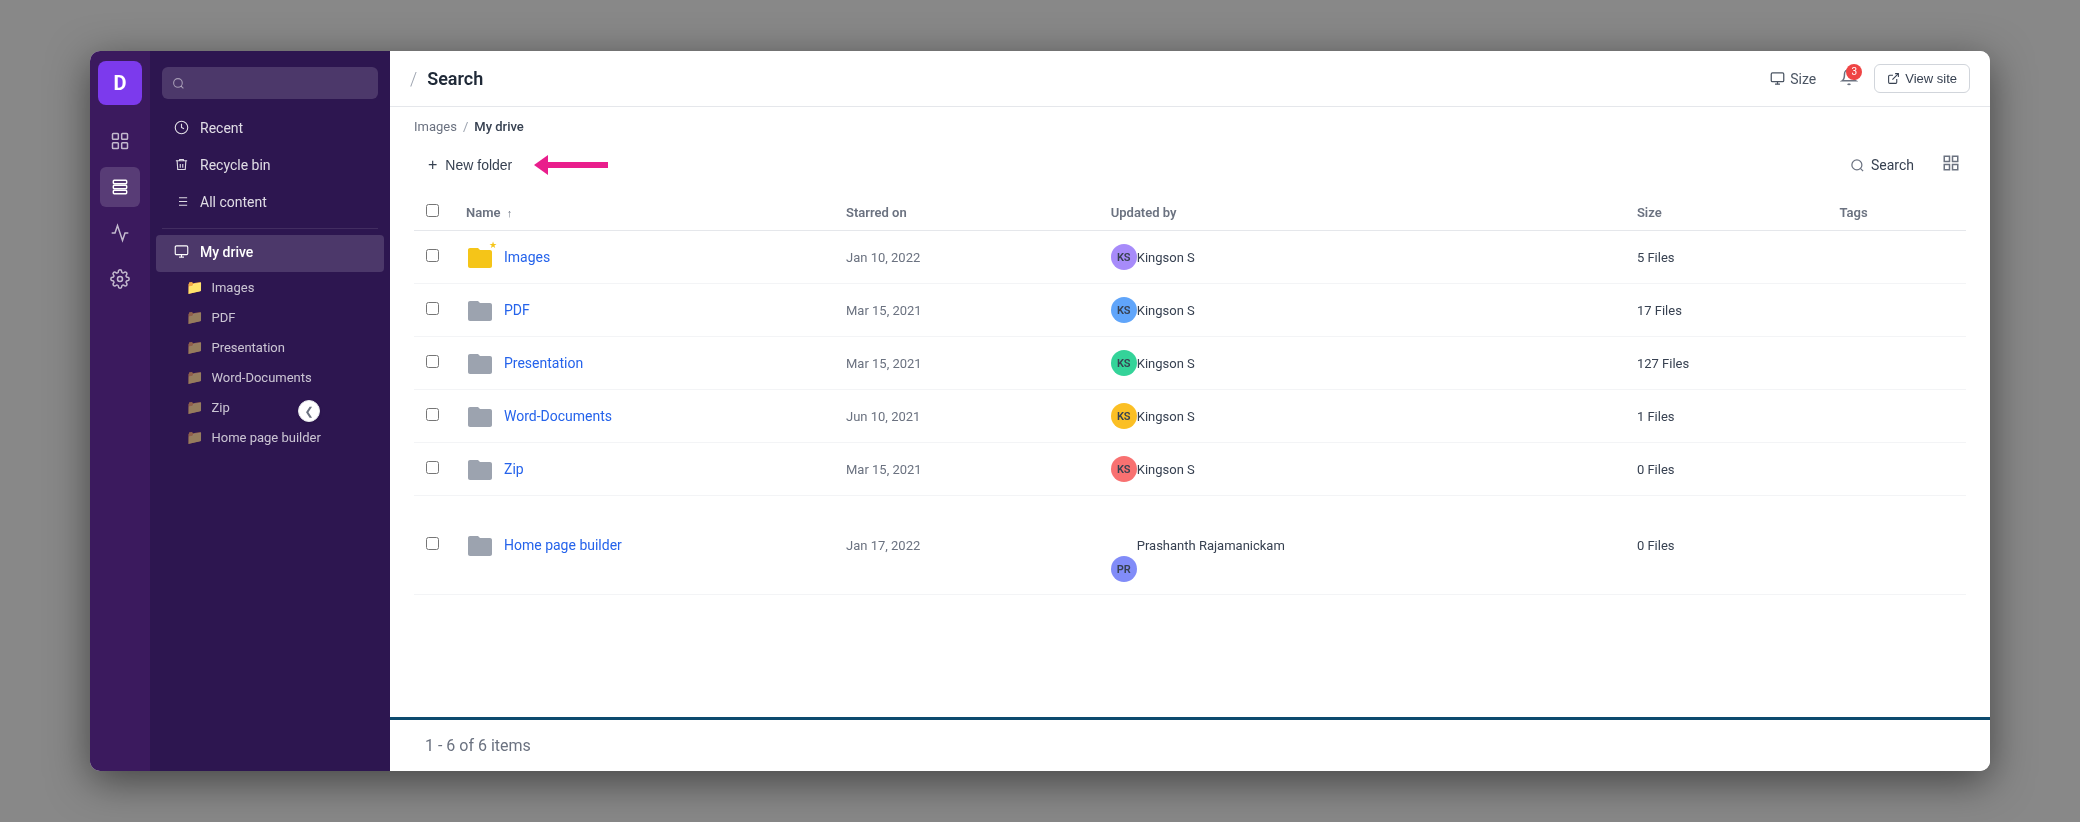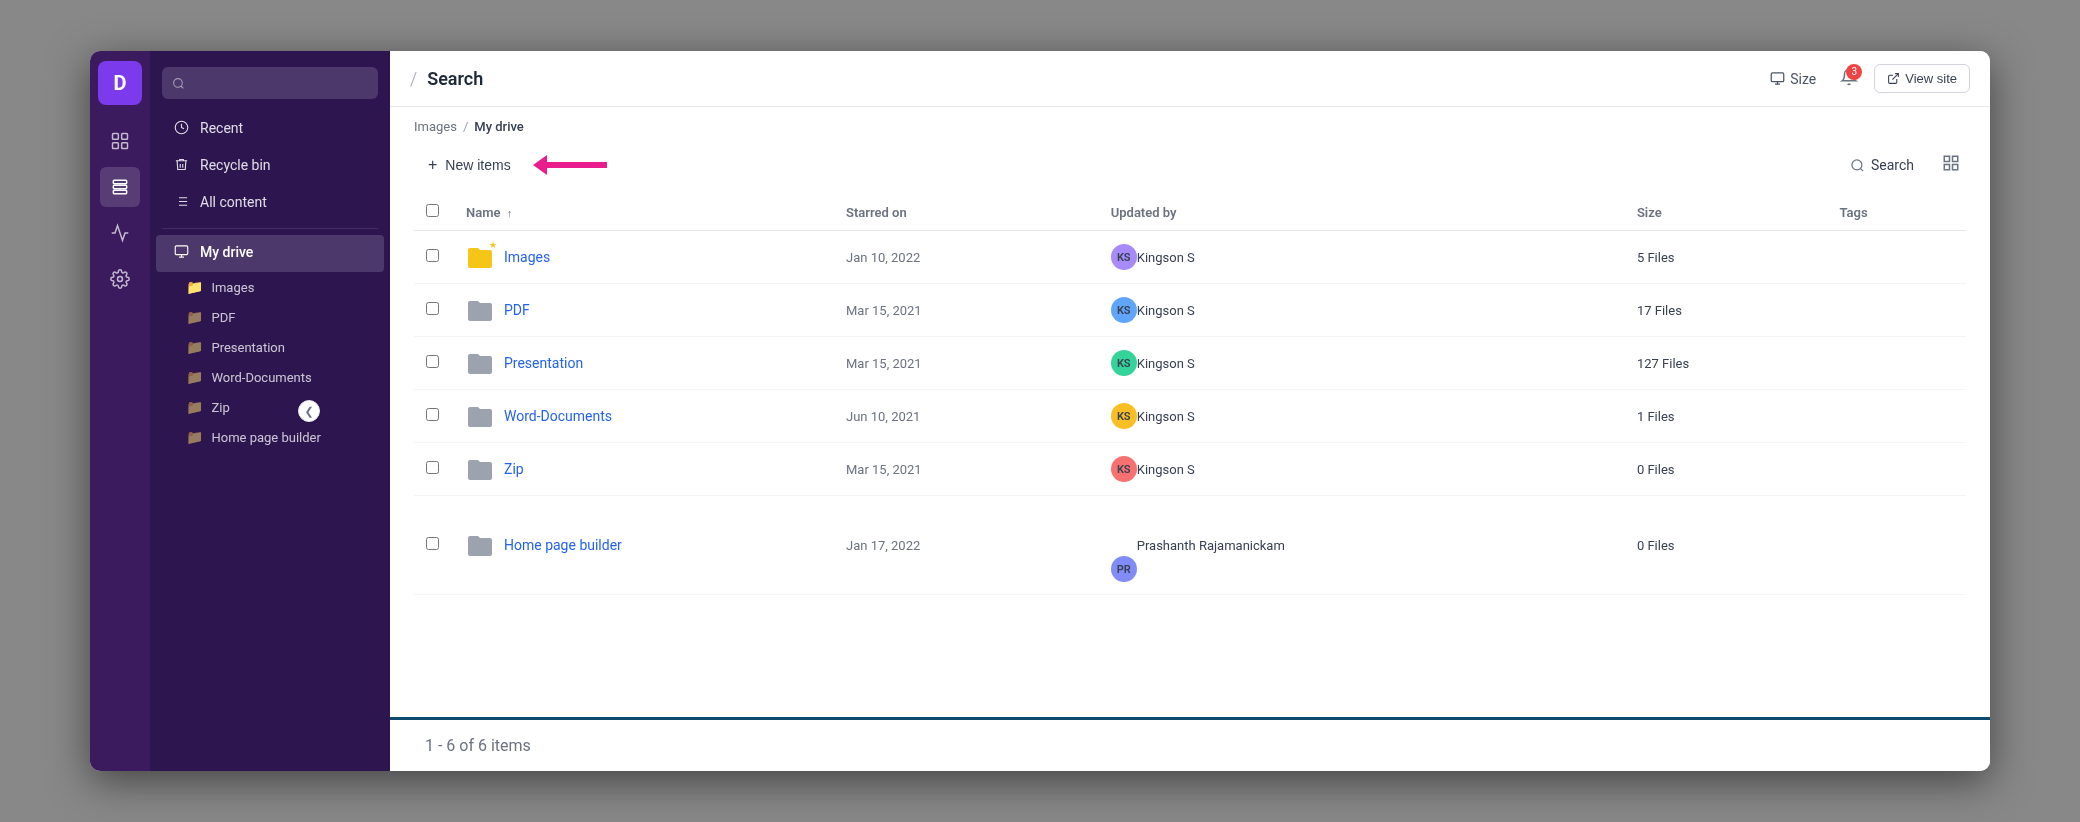--- a/index.html
+++ b/index.html
@@ -506,21 +506,21 @@
     <div class="breadcrumb">
       <a>Images</a>
       <span class="breadcrumb-sep">/</span>
       <span class="breadcrumb-current">My drive</span>
     </div>
 
     <div class="toolbar">
       <div style="position:relative; display:inline-block;">
         <button class="btn-new-folder">
           <span style="font-size:16px; margin-right:2px;">+</span>
-          <span>New items</span>
+          <span>New folder</span>
         </button>
 
         <div class="arrow-indicator">
           <div class="arrow-head"></div>
           <div class="arrow-body"></div>
         </div>
       </div>
       <div class="toolbar-right">
         <div class="btn-search">
           <svg width="15" height="15" viewBox="0 0 24 24" fill="none" stroke="#6b7280" stroke-width="2">

